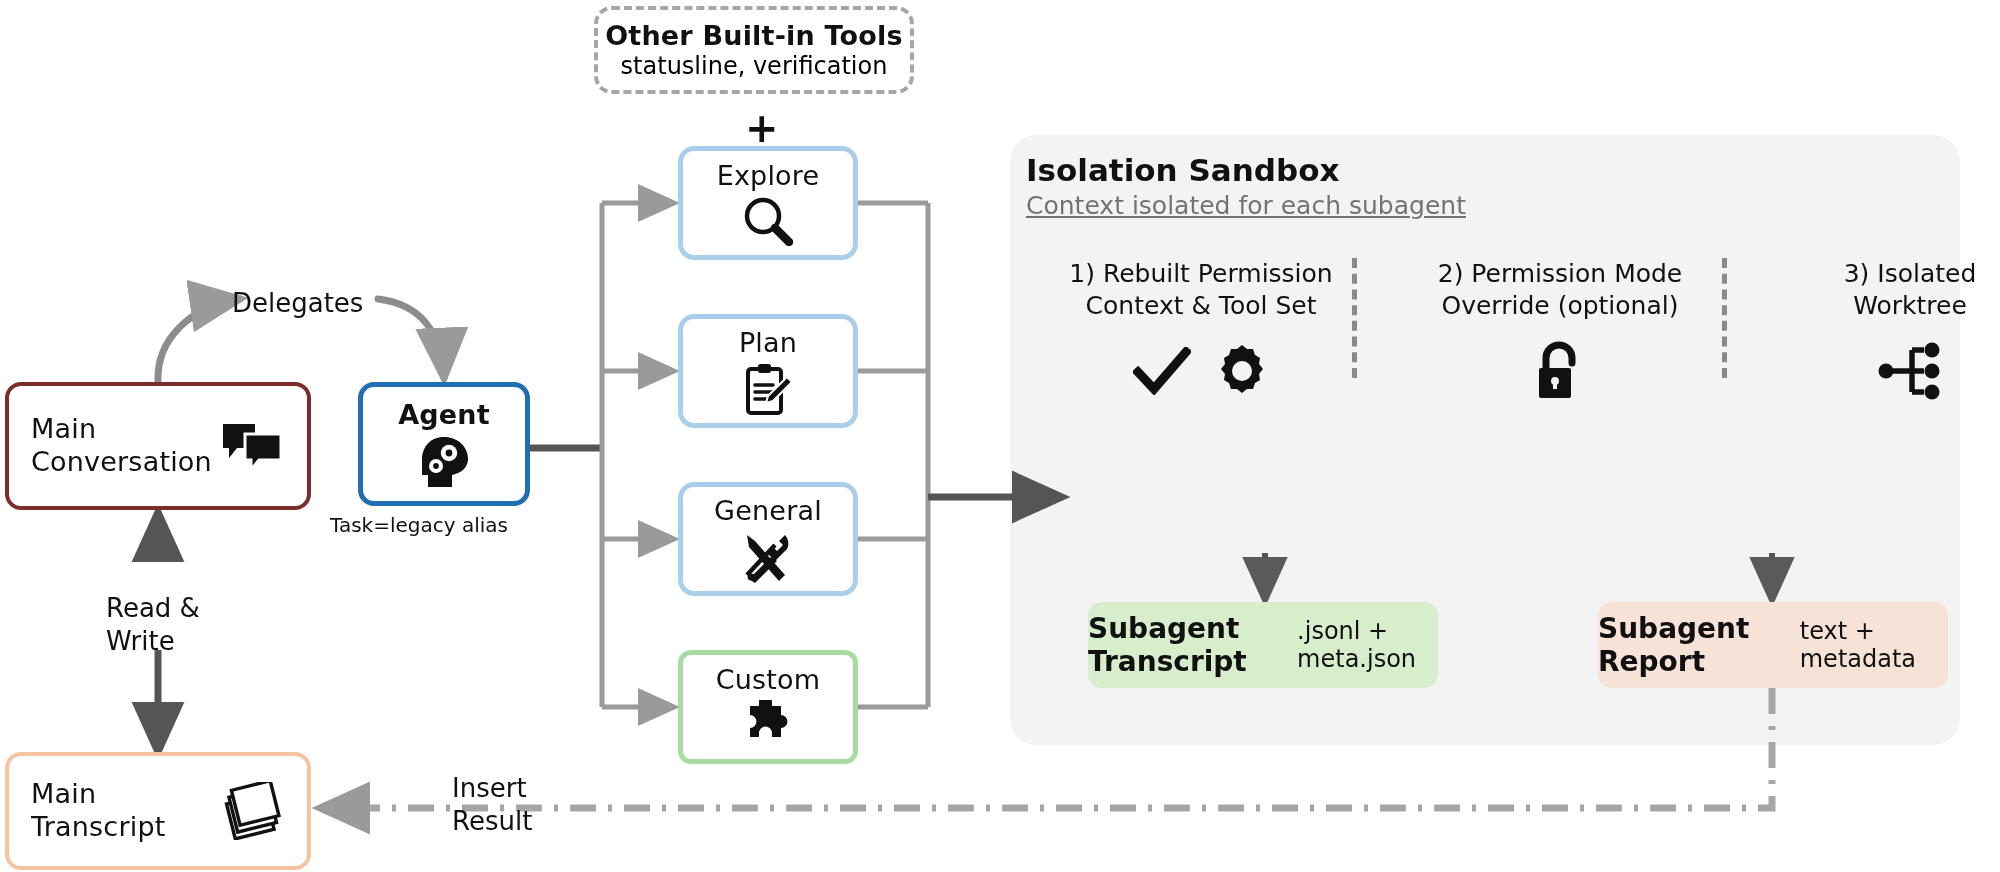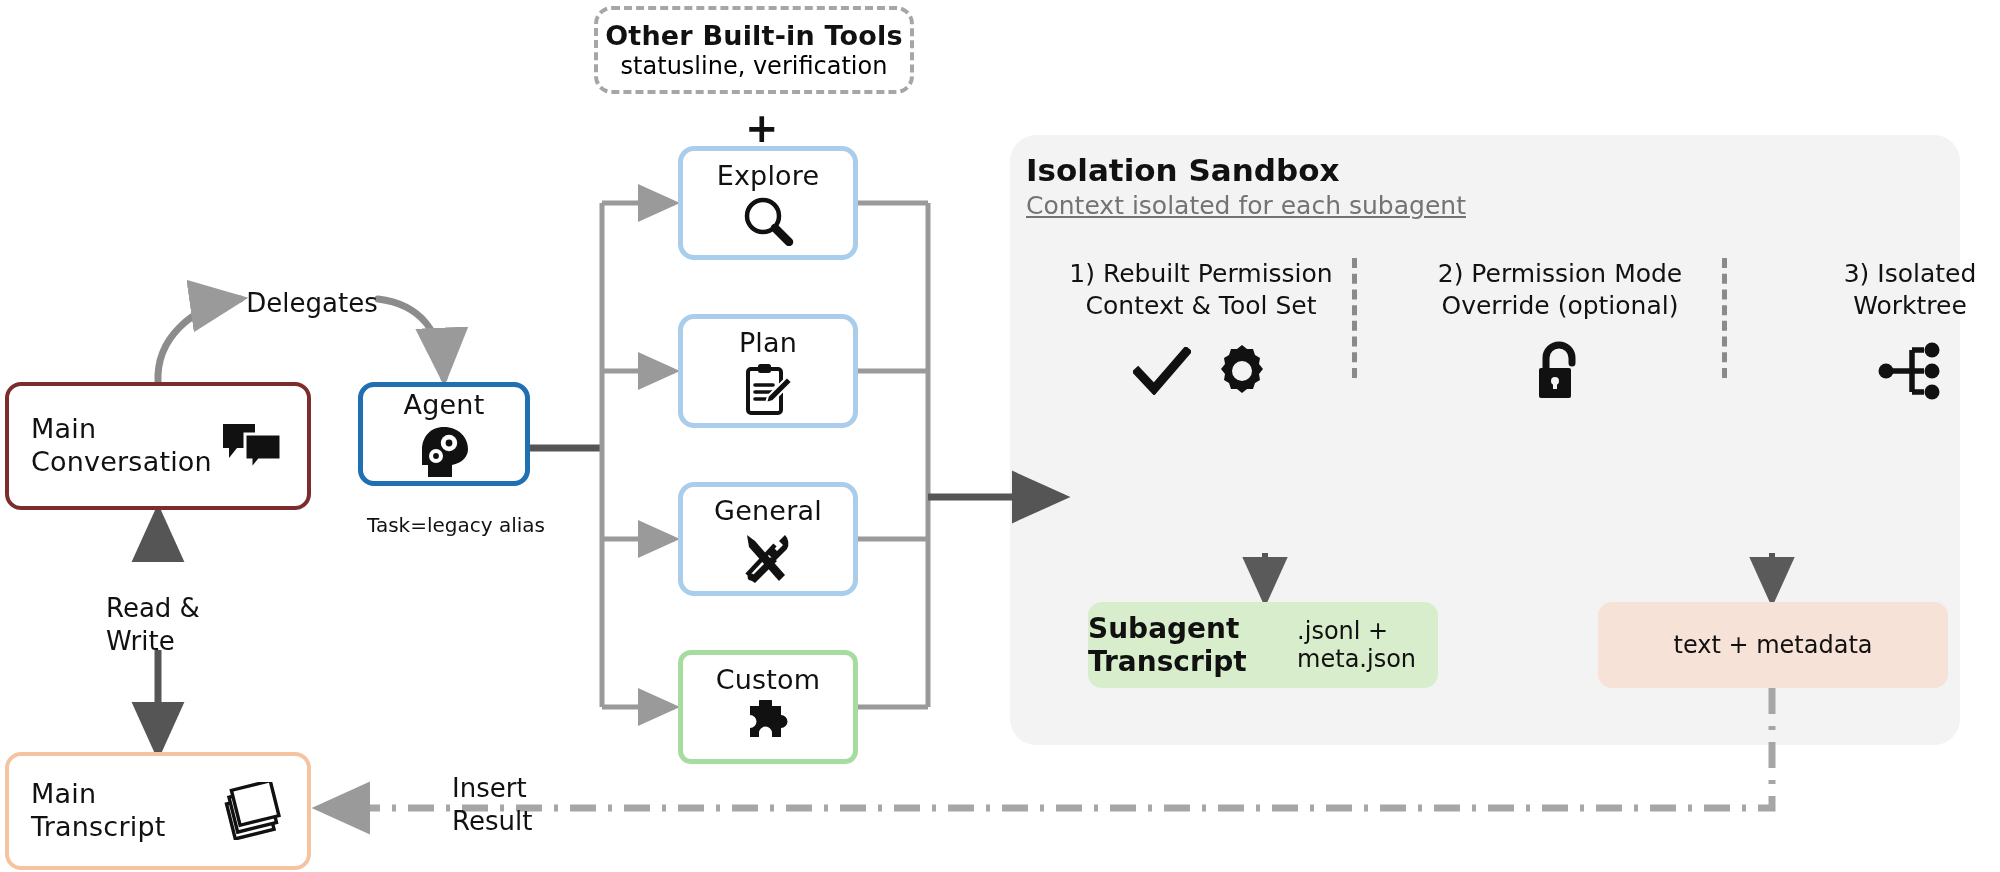--- a/index.html
+++ b/index.html
@@ -46,21 +46,21 @@
   }
   
   .lbl{
     font-size:27px;
     color:#111;
     line-height:1.22;
     letter-spacing:.2px;
   }
   .lbl-sm{ font-size:24px; }
   .bold{ font-weight:bold; }
-  .ctr{ text-align:center; }
+  .ctr{ text-align:left; }
   .sideLabel{
     position:absolute;
     color:#111;
     font-size:26px;
     line-height:1.26;
     white-space:pre-line;
   }
   
   .split{
     display:flex;
@@ -214,21 +214,21 @@
         <svg class="icon" width="62" height="48" viewBox="0 0 62 48">
           <path d="M2 2 H34 V26 H16 L8 36 V26 H2 Z" fill="#111"></path>
           <path d="M24 12 H60 V38 H38 L30 48 V38 H24 Z" fill="#111" stroke="#fff" stroke-width="3"></path>
         </svg>
       </div>
     </div>
   </div>
 
   <div class="sideLabel ctr" style="left:232px; top:287px; width:160px;">Delegates</div>
 
-  <div class="node card card-blue-strong" style="left:358px; top:382px; width:172px; height:104px;">
+  <div class="node card card-blue-strong" style="left:358px; top:382px; width:172px; height:124px;font-weight:bold;">
     <div class="stack">
       <div class="lbl">Agent</div>
       <div>
         <svg class="icon" width="52" height="54" viewBox="0 0 52 54">
           <path d="M26 2 C12 2 4 12 4 25 L4 40 L10 40 L10 52 L34 52 L34 40 C44 38 50 32 50 24 C50 12 40 2 26 2 Z" fill="#111"></path>
           <circle cx="31" cy="18" r="8.2" fill="#fff"></circle>
             <circle cx="31" cy="18" r="3.4" fill="#111"></circle>
           <circle cx="18" cy="31" r="7" fill="#fff"></circle>
             <circle cx="18" cy="31" r="2.9" fill="#111"></circle>
         </svg>
@@ -341,20 +341,21 @@
     </span>
   </div>
 
 
   <div class="outbox out-green" style="left:1088px; top:602px; width:350px; height:86px;">
     <div class="t1">Subagent Transcript</div>
     <div class="t2">.jsonl + meta.json</div>
   </div>
 
   <div class="outbox out-peach" style="left:1598px; top:602px; width:350px; height:86px;">
+    <div class="t1">Subagent Report</div>
     <div class="t2">text + metadata</div>
   </div>
 
   <div class="sideLabel" style="left:106px; top:592px; width:180px;">Read &amp;
 Write</div>
 
   <div class="node card card-peach" style="left:5px; top:752px; width:306px; height:118px;">
     <div class="split">
       <div class="txt lbl" style="white-space:pre-line;">Main
 Transcript</div>

